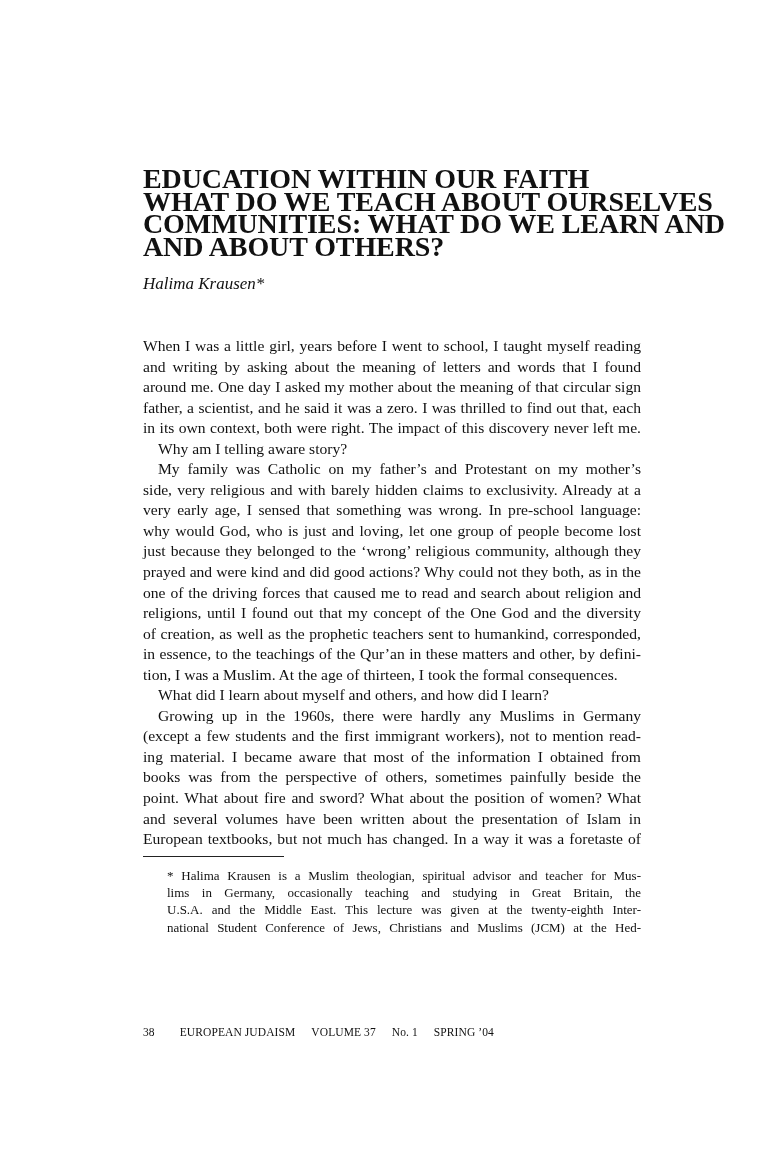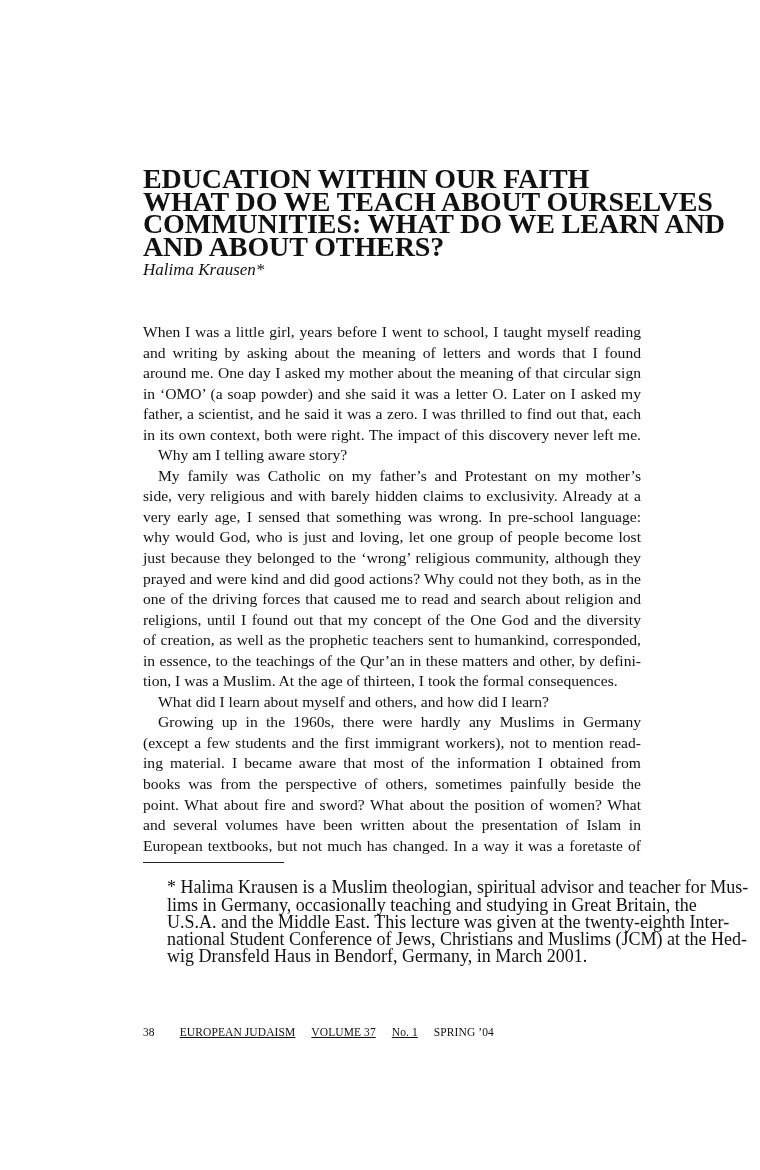--- a/index.html
+++ b/index.html
@@ -30,21 +30,21 @@
       letter-spacing: -0.1px;
     }
     .title span {
       display: block;
       white-space: nowrap;
     }
     .author {
       font-style: italic;
       font-size: 17px;
       line-height: 20px;
-      margin: 2px 0 0 0;
+      margin: 16px 0 0 0;
     }
     .body {
       margin-top: 42px;
       font-size: 15.6px;
       line-height: 20.55px;
     }
     .line {
       display: block;
       text-align: justify;
       text-align-last: justify;
@@ -58,59 +58,58 @@
     .line.indent {
       padding-left: 15px;
     }
     .footnote-rule {
       width: 141px;
       height: 0;
       border-top: 1px solid #222;
       margin-top: 6px;
     }
     .footnote {
-      margin-top: 16px;
+      margin-top: 10px;
       padding-left: 24px;
-      font-size: 18px;
+      font-size: 13px;
       line-height: 17.3px;
     }
     .footnote .line {
       height: 17.3px;
     }
     .footer {
       position: absolute;
       left: 143px;
       top: 1026px;
       font-size: 11.5px;
       letter-spacing: 0.1px;
       white-space: nowrap;
     }
     .footer span {
       display: inline-block;
     }
     .footer .pg { margin-right: 22px; text-align: center; }
-    .footer .gap { margin-right: 13px; text-decoration: underline; }
+    .footer .gap { margin-right: 13px; }
   </style>
 </head>
 <body>
 
 <div class="page">
   <h1 class="title">
     <span>EDUCATION WITHIN OUR FAITH</span>
     <span>WHAT DO WE TEACH ABOUT OURSELVES</span>
     <span>COMMUNITIES: WHAT DO WE LEARN AND</span>
     <span>AND ABOUT OTHERS?</span>
   </h1>
   <div class="author">Halima Krausen*</div>
 
   <div class="body">
     <span class="line">When I was a little girl, years before I went to school, I taught myself reading</span>
     <span class="line">and writing by asking about the meaning of letters and words that I found</span>
     <span class="line">around me. One day I asked my mother about the meaning of that circular sign</span>
-    <span class="line">in ‘OMO’ (a soap powder) and she said it was a letter O. Later on I asked my</span>
     <span class="line">father, a scientist, and he said it was a zero. I was thrilled to find out that, each</span>
     <span class="line">in its own context, both were right. The impact of this discovery never left me.</span>
     <span class="line indent last">Why am I telling aware story?</span>
     <span class="line indent">My family was Catholic on my father’s and Protestant on my mother’s</span>
     <span class="line">side, very religious and with barely hidden claims to exclusivity. Already at a</span>
     <span class="line">very early age, I sensed that something was wrong. In pre-school language:</span>
     <span class="line">why would God, who is just and loving, let one group of people become lost</span>
     <span class="line">just because they belonged to the ‘wrong’ religious community, although they</span>
     <span class="line">prayed and were kind and did good actions? Why could not they both, as in the</span>
     <span class="line">one of the driving forces that caused me to read and search about religion and</span>
@@ -128,21 +127,20 @@
     <span class="line">European textbooks, but not much has changed. In a way it was a foretaste of</span>
   </div>
 
   <div class="footnote-rule"></div>
 
   <div class="footnote">
     <span class="line">* Halima Krausen is a Muslim theologian, spiritual advisor and teacher for Mus-</span>
     <span class="line">lims in Germany, occasionally teaching and studying in Great Britain, the</span>
     <span class="line">U.S.A. and the Middle East. This lecture was given at the twenty-eighth Inter-</span>
     <span class="line">national Student Conference of Jews, Christians and Muslims (JCM) at the Hed-</span>
-    <span class="line last">wig Dransfeld Haus in Bendorf, Germany, in March 2001.</span>
   </div>
 </div>
 
 <div class="footer">
   <span class="pg">38</span>
   <span class="gap">EUROPEAN JUDAISM</span>
   <span class="gap">VOLUME 37</span>
   <span class="gap">No. 1</span>
   <span>SPRING ’04</span>
 </div>

